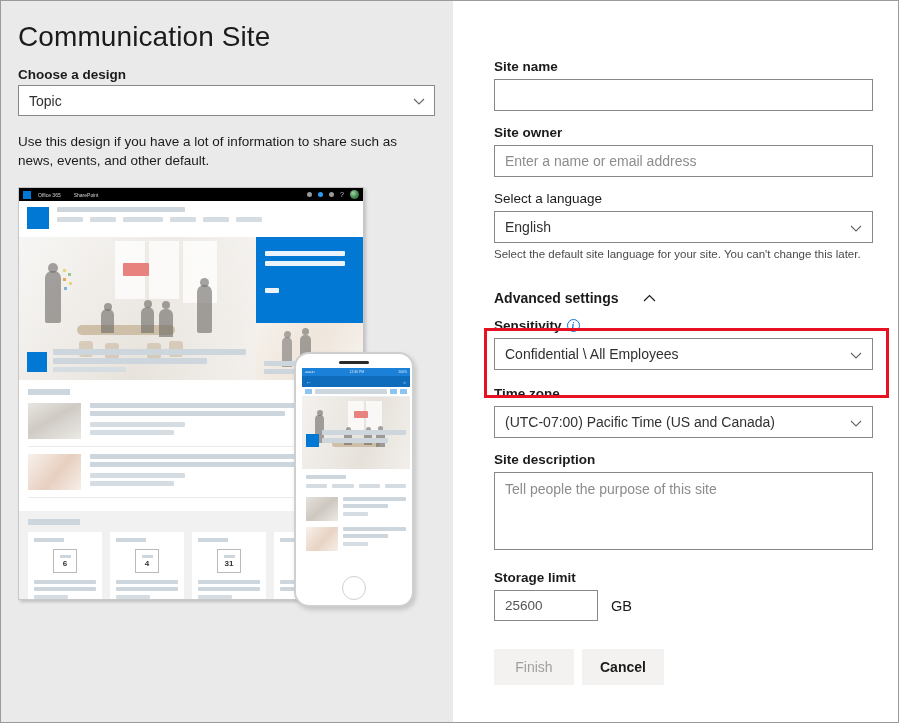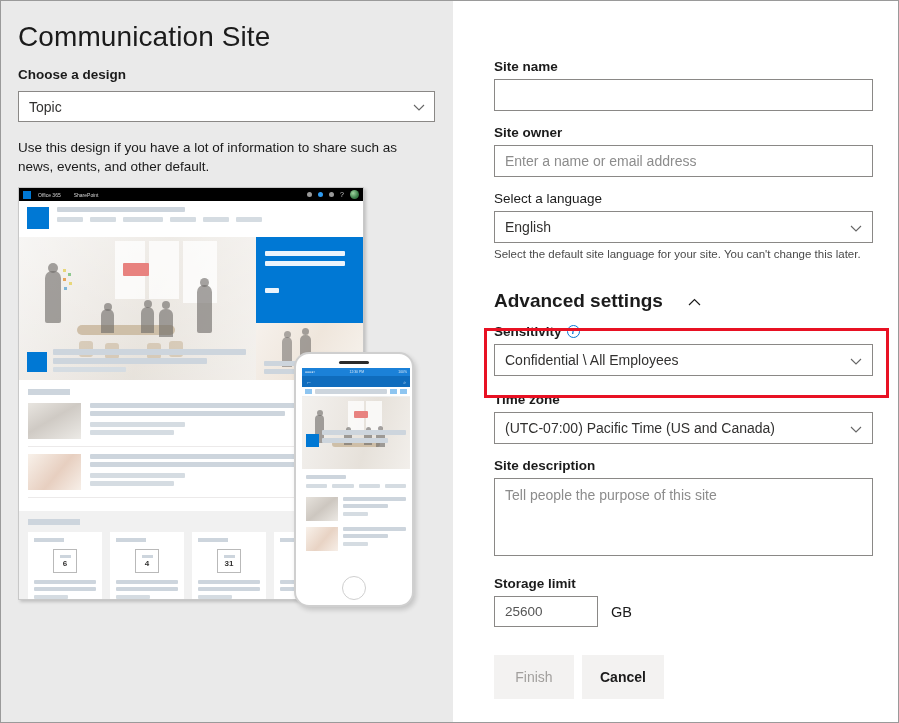--- a/index.html
+++ b/index.html
@@ -35,21 +35,21 @@
     color: #1b1b1b;
     letter-spacing: 0.1px;
     line-height: 36px;
     margin-bottom: 12px;
   }
 
   .field-label {
     font-size: 13.5px;
     font-weight: bold;
     color: #1b1b1b;
-    margin-bottom: 9px;
+    margin-bottom: 3px;
     display: block;
   }
 
   .combo {
     position: relative;
     height: 31px;
     background: #ffffff;
     border: 1px solid #8a8886;
     display: flex;
     align-items: center;
@@ -243,21 +243,21 @@
     border: 1px solid #8a8886; background: #ffffff;
     display: flex; align-items: center;
     padding: 0 30px 0 10px;
     font-size: 14px; color: #323130; cursor: pointer;
   }
   .rcombo .chev { position: absolute; right: 10px; top: 50%; transform: translateY(-50%); width: 12px; height: 12px; }
 
   .hint { font-size: 11.5px; color: #4a4a4a; margin-top: 5px; }
 
   .adv {
-    font-size: 19px; font-weight: bold; color: #1b1b1b;
+    font-size: 14px; font-weight: bold; color: #1b1b1b;
     display: inline-flex; align-items: flex-start; gap: 25px;
     margin: 16px 0 12px 0; cursor: pointer;
   }
 
   .highlight-box {
     position: absolute;
     left: 31px; top: 327px;
     width: 405px; height: 70px;
     border: 3px solid #e81123;
     pointer-events: none;
@@ -283,21 +283,21 @@
   .storage-row { display: flex; align-items: center; gap: 13px; }
   .storage-input {
     width: 104px; height: 31px; border: 1px solid #8a8886; background: #ffffff;
     padding: 0 10px; font-size: 13.5px; color: #555555;
     font-family: "Liberation Sans", sans-serif; outline: none;
   }
   .gb { font-size: 14.5px; color: #1b1b1b; }
 
   .btn-row { display: flex; gap: 8px; margin-top: 28px; }
   .btn {
-    height: 44px; min-width: 80px; padding: 0 18px;
+    height: 36px; min-width: 80px; padding: 0 18px;
     border: none; background: #f3f2f1;
     font-size: 14px; font-family: "Liberation Sans", sans-serif;
     cursor: pointer;
   }
   .btn.primary-disabled { color: #a19f9d; cursor: default; }
   .btn.secondary { color: #1b1b1b; font-weight: bold; }
 </style>
 </head>
 <body>
 

